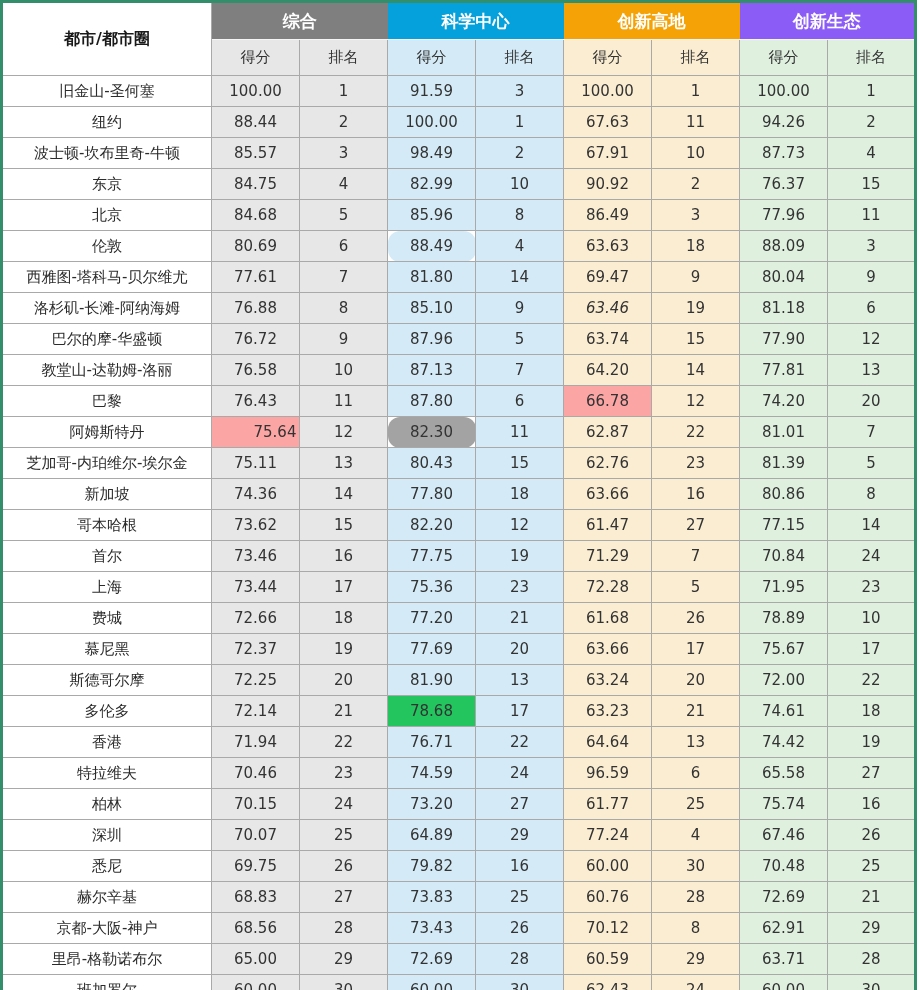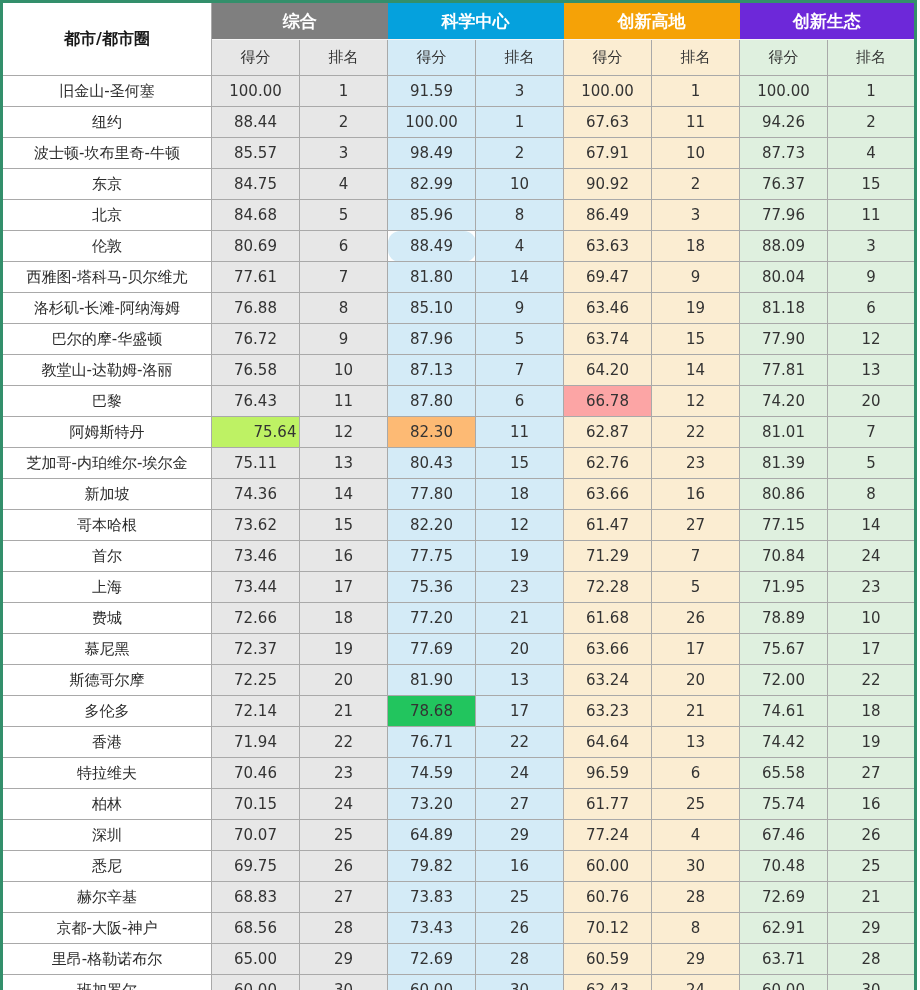--- a/index.html
+++ b/index.html
@@ -86,21 +86,21 @@
         <col class="num-col">
       <col class="num-col">
         <col class="num-col">
     </colgroup>
     <thead>
       <tr class="group-row">
         <th class="corner" rowspan="2">都市/都市圈</th>
         <th class="group-header" colspan="2" style="background: rgb(127, 127, 127);">综合</th>
         <th class="group-header" colspan="2" style="background: rgb(5, 161, 221);">科学中心</th>
         <th class="group-header" colspan="2" style="background: rgb(245, 162, 7);">创新高地</th>
-        <th class="group-header" colspan="2" style="background: #6d28d9; margin-left: 23px;">创新生态</th>
+        <th class="group-header" colspan="2" style="background: #8b5cf6; margin-left: 23px;">创新生态</th>
       </tr>
       <tr class="sub-row">
         <th class="sub-header" style="background: rgb(231, 231, 231);">得分</th>
         <th class="sub-header" style="background: rgb(231, 231, 231);">排名</th>
         <th class="sub-header" style="background: rgb(212, 235, 247);">得分</th>
         <th class="sub-header" style="background: rgb(212, 235, 247);">排名</th>
         <th class="sub-header" style="background: rgb(251, 237, 210);">得分</th>
         <th class="sub-header" style="background: rgb(251, 237, 210);">排名</th>
         <th class="sub-header" style="background: rgb(223, 240, 223);">得分</th>
         <th class="sub-header" style="background: rgb(223, 240, 223);">排名</th>
@@ -183,21 +183,21 @@
           <td style="background: rgb(251, 237, 210);">9</td>
           <td style="background: rgb(223, 240, 223);">80.04</td>
           <td style="background: rgb(223, 240, 223);">9</td>
         </tr>
         <tr>
           <td class="city">洛杉矶-长滩-阿纳海姆</td>
           <td style="background: rgb(231, 231, 231);">76.88</td>
           <td style="background: rgb(231, 231, 231);">8</td>
           <td style="background: rgb(212, 235, 247);">85.10</td>
           <td style="background: rgb(212, 235, 247);">9</td>
-          <td style="background: rgb(251, 237, 210);">63.46</td>
+          <td style="background: rgb(251, 237, 210); font-style: italic;">63.46</td>
           <td style="background: rgb(251, 237, 210);">19</td>
           <td style="background: rgb(223, 240, 223);">81.18</td>
           <td style="background: rgb(223, 240, 223);">6</td>
         </tr>
         <tr>
           <td class="city">巴尔的摩-华盛顿</td>
           <td style="background: rgb(231, 231, 231);">76.72</td>
           <td style="background: rgb(231, 231, 231);">9</td>
           <td style="background: rgb(212, 235, 247);">87.96</td>
           <td style="background: rgb(212, 235, 247);">5</td>
@@ -223,23 +223,23 @@
           <td style="background: rgb(231, 231, 231);">11</td>
           <td style="background: rgb(212, 235, 247);">87.80</td>
           <td style="background: rgb(212, 235, 247);">6</td>
           <td style="background: #fca5a5;">66.78</td>
           <td style="background: rgb(251, 237, 210);">12</td>
           <td style="background: rgb(223, 240, 223);">74.20</td>
           <td style="background: rgb(223, 240, 223);">20</td>
         </tr>
         <tr>
           <td class="city">阿姆斯特丹</td>
-          <td style="background: #bef264; padding-left: 39px;">75.64</td>
+          <td style="background: #fca5a5; padding-left: 39px;">75.64</td>
           <td style="background: rgb(231, 231, 231);">12</td>
-          <td style="background: #fdba74;">82.30</td>
+          <td style="background: #a3a3a3; border-radius: 12px;">82.30</td>
           <td style="background: rgb(212, 235, 247);">11</td>
           <td style="background: rgb(251, 237, 210);">62.87</td>
           <td style="background: rgb(251, 237, 210);">22</td>
           <td style="background: rgb(223, 240, 223);">81.01</td>
           <td style="background: rgb(223, 240, 223);">7</td>
         </tr>
         <tr>
           <td class="city">芝加哥-内珀维尔-埃尔金</td>
           <td style="background: rgb(231, 231, 231); margin-left: 32px;">75.11</td>
           <td style="background: rgb(231, 231, 231);">13</td>

